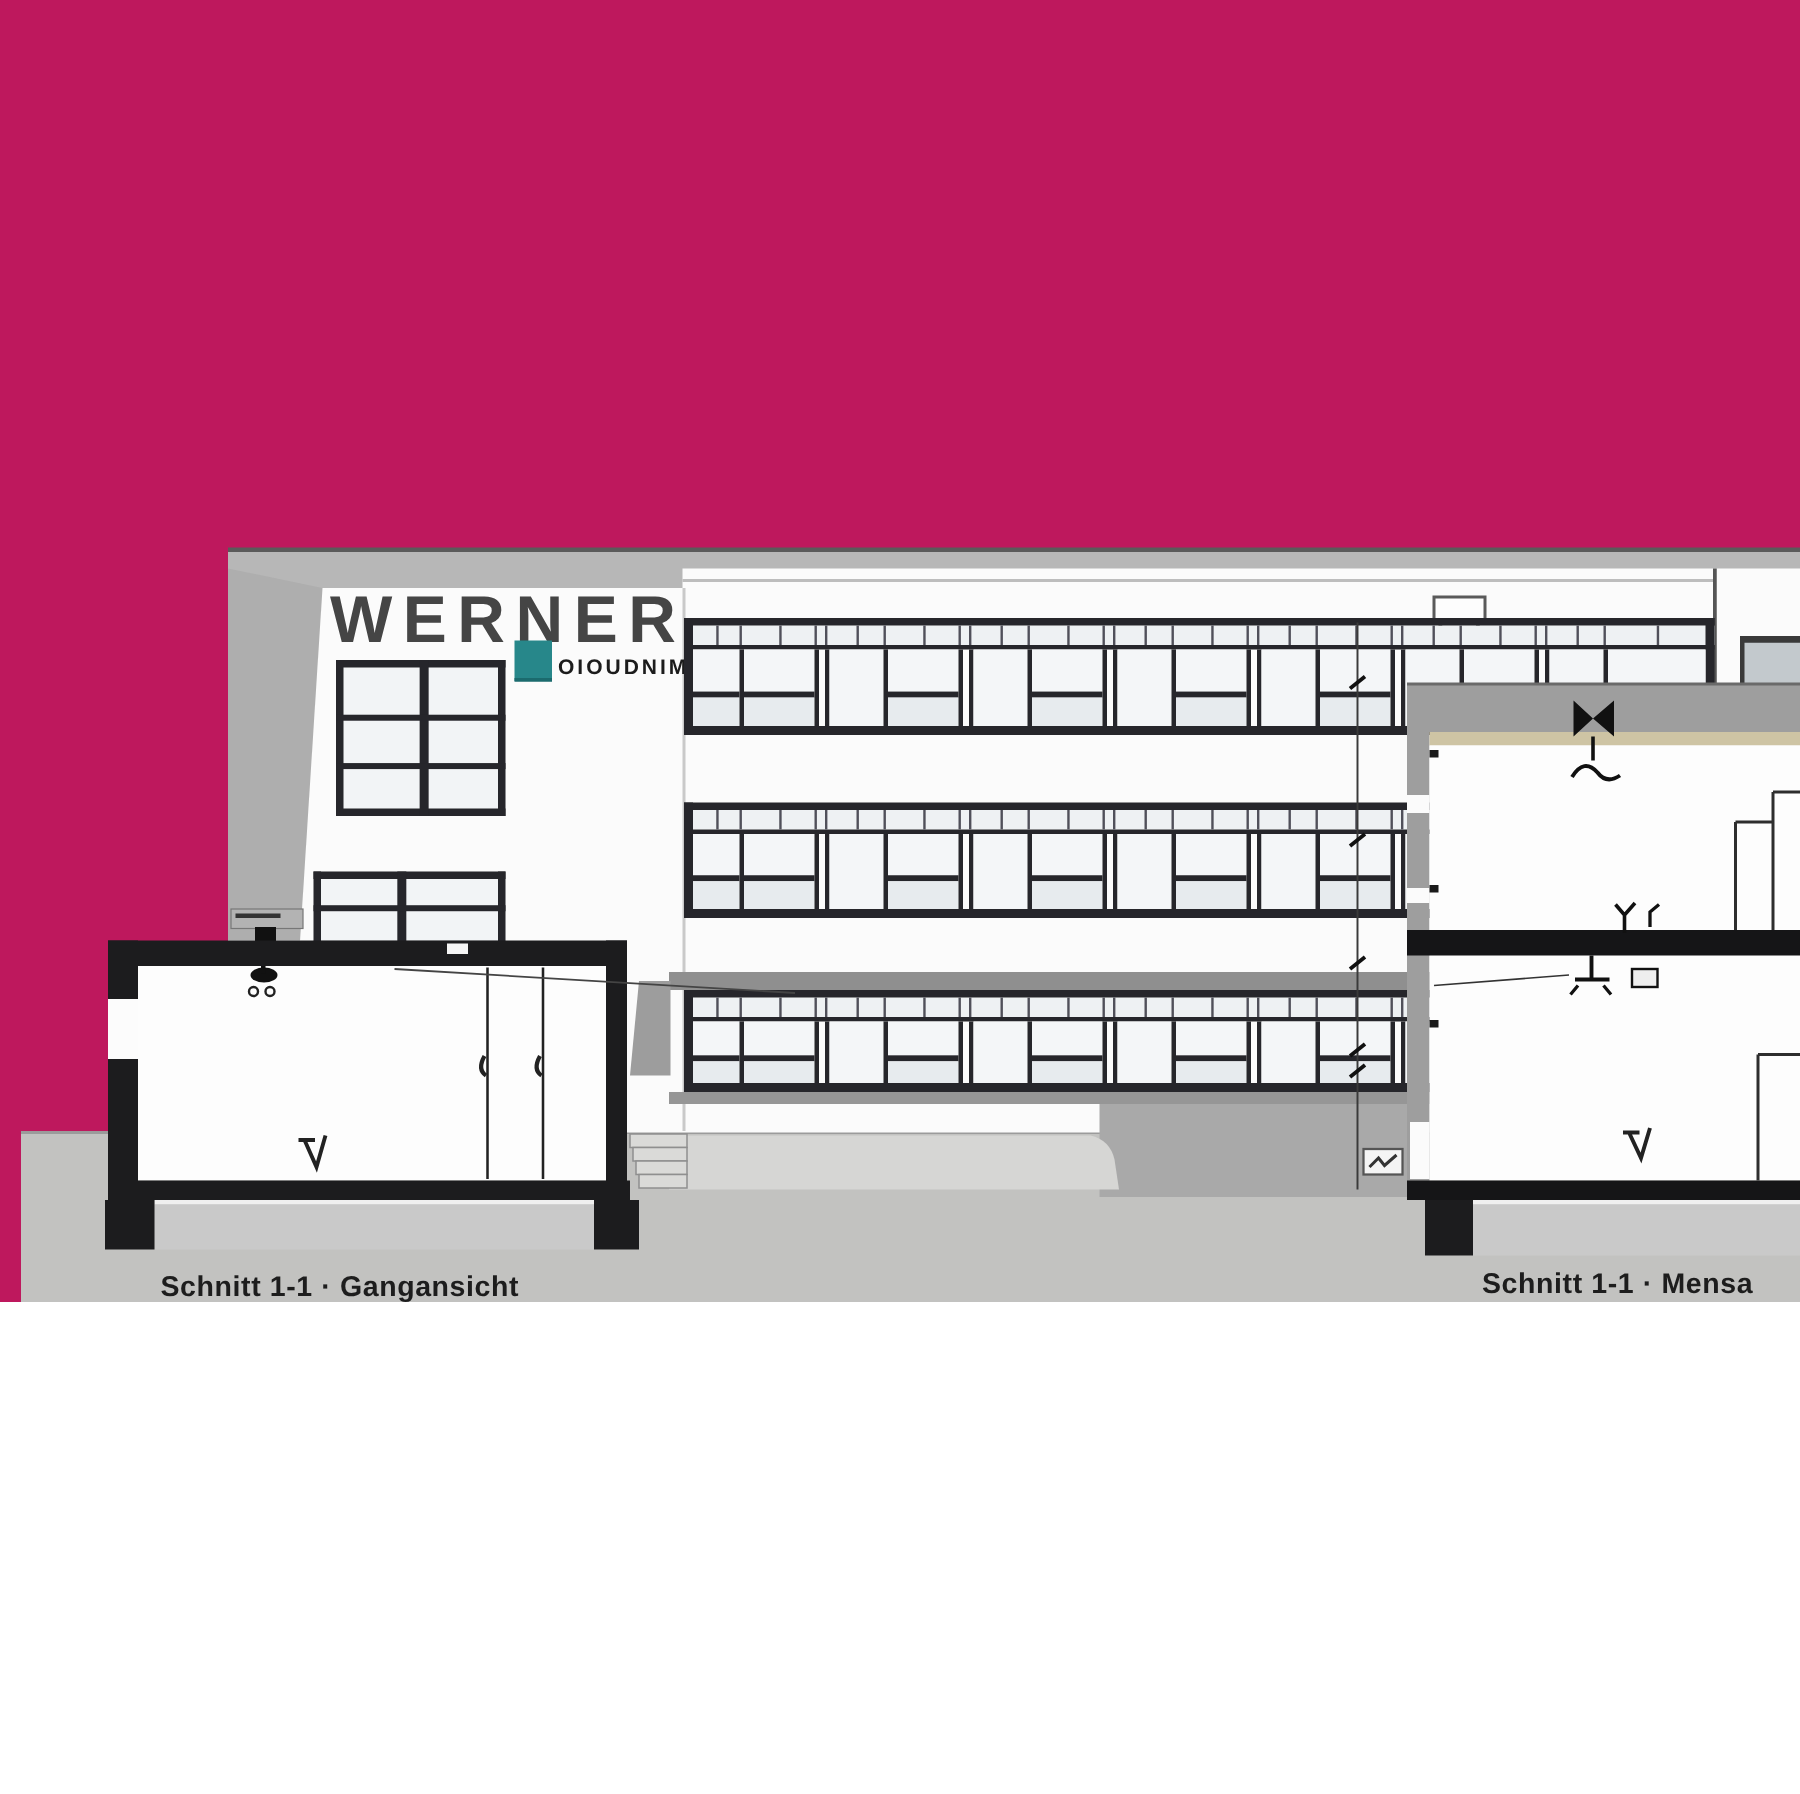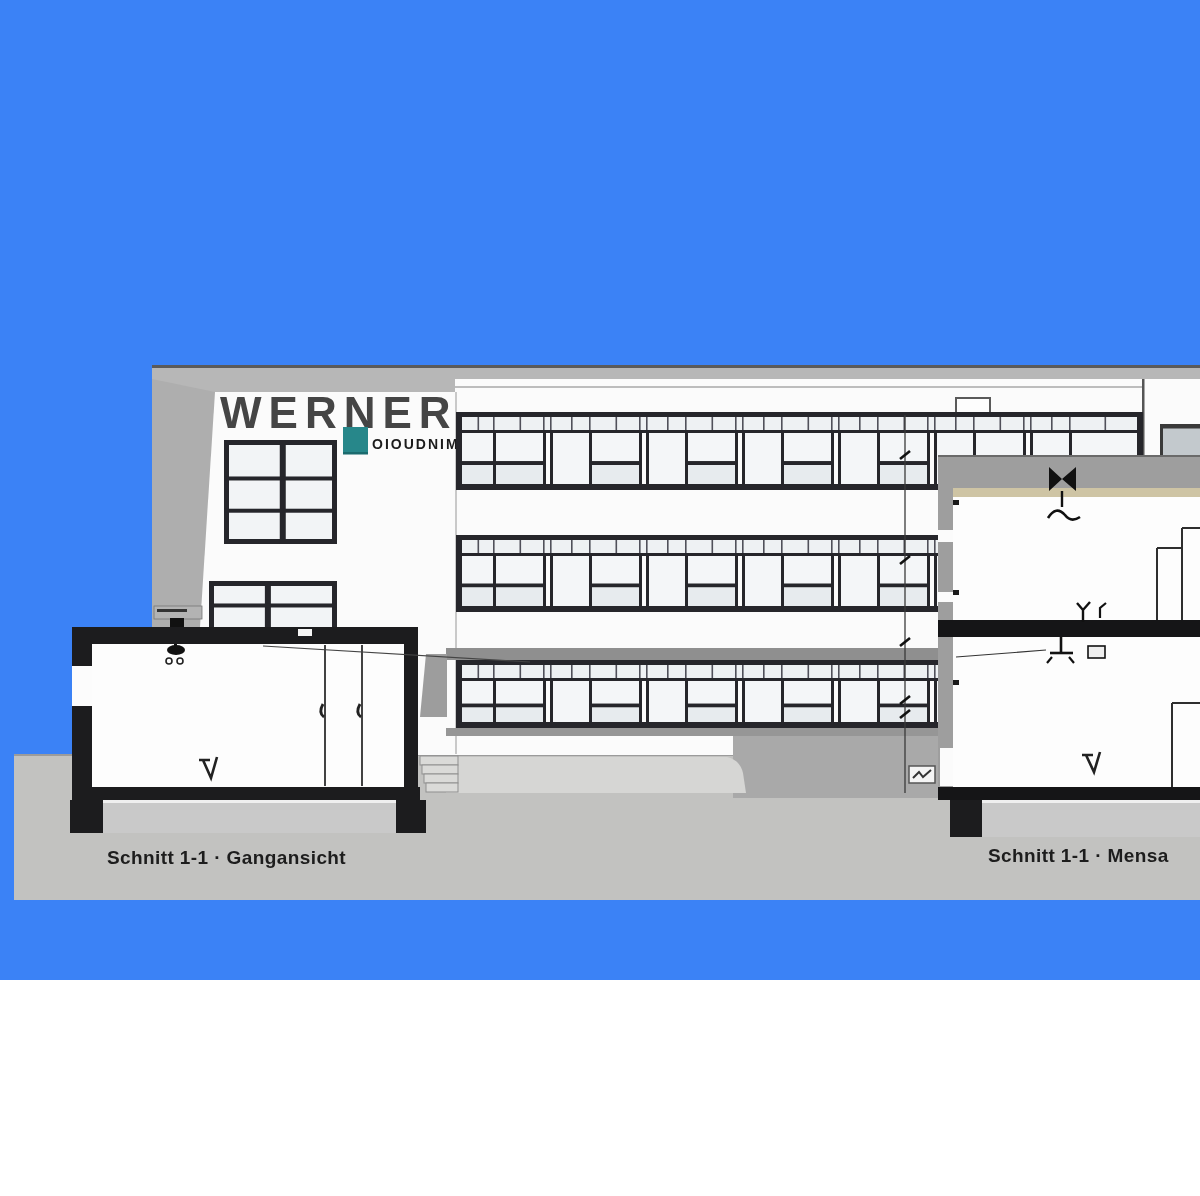--- a/index.html
+++ b/index.html
@@ -1,16 +1,16 @@
 <!DOCTYPE html>
 <html><head>
 <meta charset="utf-8">
 <style>
   html,body{margin:0;padding:0;background:#ffffff;}
-  #stage{position:relative;width:1200px;height:980px;background:#3b82f6;overflow:hidden;
+  #stage{position:relative;width:1200px;height:868px;background:#be185d;overflow:hidden;
          font-family:"Liberation Sans", sans-serif;}
   svg{position:absolute;left:0;top:0;}
   .sign-text{font-family:"Liberation Sans",sans-serif;font-weight:bold;fill:#454545;
              letter-spacing:7px;font-size:44px;}
   .logo-text{font-family:"Liberation Sans",sans-serif;font-weight:bold;fill:#1c1c1c;
              letter-spacing:2px;font-size:14px;}
   .caption{font-family:"Liberation Sans",sans-serif;font-weight:bold;fill:#1d1d1d;
            font-size:19px;letter-spacing:0.4px;}
 </style>
 </head>

